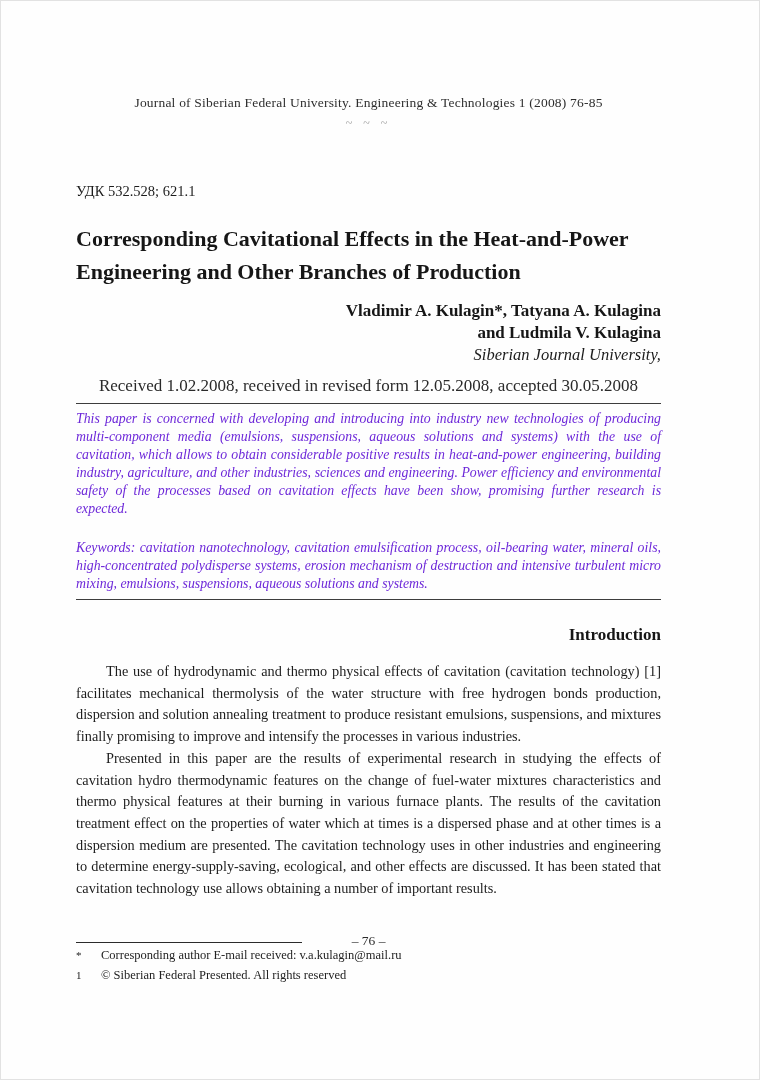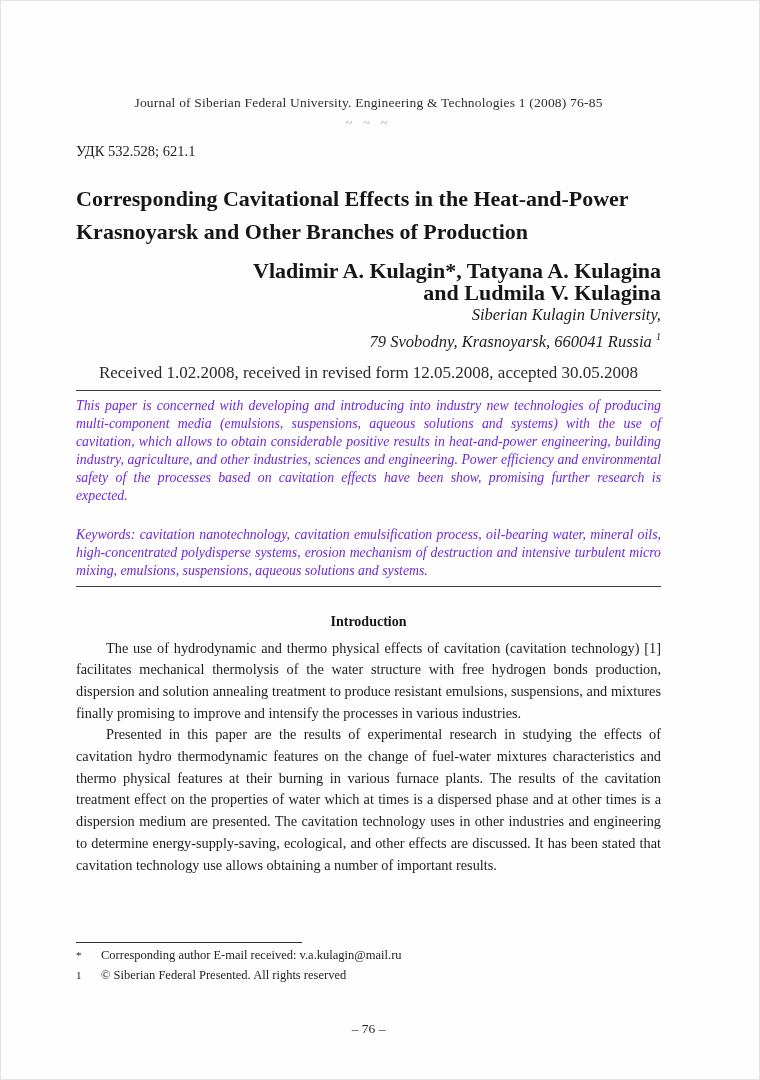--- a/index.html
+++ b/index.html
@@ -31,34 +31,34 @@
     letter-spacing: 0.2px;
   }
   .tildes {
     margin-top: 5px;
     text-align: center;
     font-size: 12px;
     color: #9b9b9b;
     letter-spacing: 4px;
   }
   .udc {
-    margin-top: 12px;
+    margin-top: 52px;
     font-size: 14.5px;
   }
   .title {
     margin: 22px 0 0 0;
     font-size: 22px;
     font-weight: bold;
     line-height: 33px;
     color: #161616;
   }
   .authors {
     margin-top: 12px;
     text-align: right;
-    font-size: 22px;
+    font-size: 17px;
     font-weight: bold;
     line-height: 22px;
     color: #161616;
   }
   .affiliation {
     margin-top: 0px;
     text-align: right;
     font-style: italic;
     font-size: 16.5px;
     line-height: 22px;
@@ -89,36 +89,36 @@
   .keywords {
     margin-top: 21px;
   }
   hr.rule2 {
     margin: 6px 0 0 0;
     border: none;
     border-top: 1.5px solid #3d3d3d;
   }
   .section-heading {
     margin: 24px 0 0 0;
-    text-align: center;
-    font-size: 14px;
+    text-align: right;
+    font-size: 17px;
     font-weight: bold;
     line-height: 22px;
     color: #161616;
   }
   .body-para {
     margin: 0;
     font-size: 14.3px;
     line-height: 21.7px;
     text-align: justify;
     text-indent: 30px;
     color: #1c1c1c;
   }
   .body-para.first {
-    margin-top: 5px;
+    margin-top: 15px;
   }
   .footnote-block {
     position: absolute;
     left: 75px;
     right: 98px;
     top: 941px;
   }
   .footnote-rule {
     margin: 0;
     border: none;
@@ -139,51 +139,50 @@
     font-size: 11px;
     vertical-align: super;
   }
   .footnote.first {
     margin-top: 3px;
   }
   .page-number {
     position: absolute;
     left: 75px;
     right: 98px;
-    top: 1020px;
+    top: 932px;
     text-align: center;
     font-size: 13.5px;
     color: #2a2a2a;
   }
 </style>
 </head>
 <body>
 
 <div class="page">
   <div class="content">
 
     <div class="running-head">Journal of Siberian Federal University. Engineering &amp; Technologies 1 (2008) 76-85</div>
 
     <div class="tildes">~ ~ ~</div>
 
     <div class="udc">УДК 532.528; 621.1</div>
 
     <h1 class="title">
       <span>Corresponding Cavitational Effects in the Heat-and-Power</span><br>
-      <span>Krasnoyarsk and Other Branches of Production</span>
+      <span>Engineering and Other Branches of Production</span>
     </h1>
 
     <div class="authors">
       <div>Vladimir A. Kulagin*, Tatyana A. Kulagina</div>
       <div>and Ludmila V. Kulagina</div>
     </div>
 
     <div class="affiliation">
-      <div>Siberian Kulagin University,</div>
-      <div><span>79 Svobodny, Krasnoyarsk, 660041 Russia</span>&nbsp;<sup>1</sup></div>
+      <div>Siberian Journal University,</div>
     </div>
 
     <div class="received">Received 1.02.2008, received in revised form 12.05.2008, accepted 30.05.2008</div>
 
     <hr class="rule">
 
     <p class="abstract">This paper is concerned with developing and introducing into industry new technologies of producing multi-component media (emulsions, suspensions, aqueous solutions and systems) with the use of cavitation, which allows to obtain considerable positive results in heat-and-power engineering, building industry, agriculture, and other industries, sciences and engineering. Power efficiency and environmental safety of the processes based on cavitation effects have been show, promising further research is expected.</p>
 
     <p class="keywords">Keywords: cavitation nanotechnology, cavitation emulsification process, oil-bearing water, mineral oils, high-concentrated polydisperse systems, erosion mechanism of destruction and intensive turbulent micro mixing, emulsions, suspensions, aqueous solutions and systems.</p>
 

